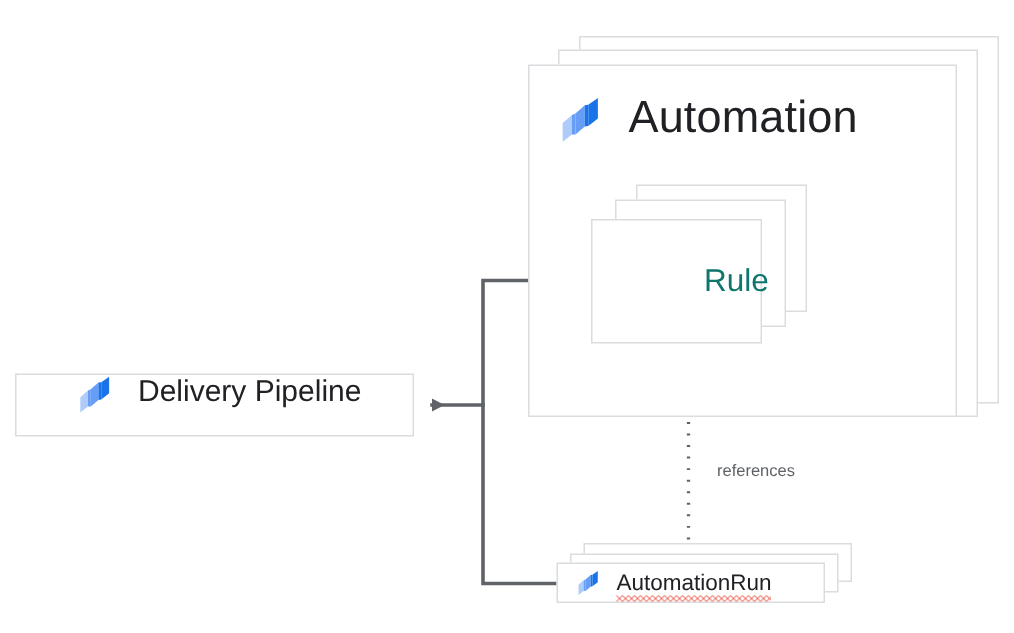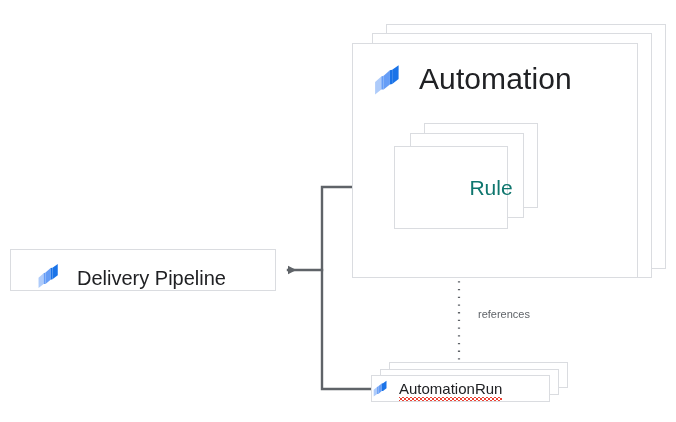--- a/index.html
+++ b/index.html
@@ -71,36 +71,36 @@
   #delivery-pipeline {
     position: absolute;
     left: 10px;
     top: 249px;
     width: 266px;
     height: 42px;
     border: 1px solid #dadce0;
     background: #ffffff;
     box-sizing: border-box;
     display: flex;
-    align-items: flex-end;
+    align-items: flex-start;
     gap: 14px;
-    padding-left: 25px;
+    padding-left: 40px;
   }
   #delivery-pipeline-label {
     font-size: 20px;
     color: #202124;
     white-space: nowrap;
   }
 
   
   #run-back2 { left: 389px; top: 362px; width: 179px; height: 26px; }
   #run-back1 { left: 380px; top: 369px; width: 179px; height: 26px; }
   #run-front {
     left: 371px; top: 375px; width: 179px; height: 27px;
-    display: flex; align-items: center; gap: 9px; 
+    display: flex; align-items: center; gap: 9px; padding-left: 12px;
     box-sizing: border-box;
   }
   #automationrun-label {
     font-size: 15px;
     color: #202124;
     white-space: nowrap;
     position: relative;
   }
   
   #automationrun-label::after {

